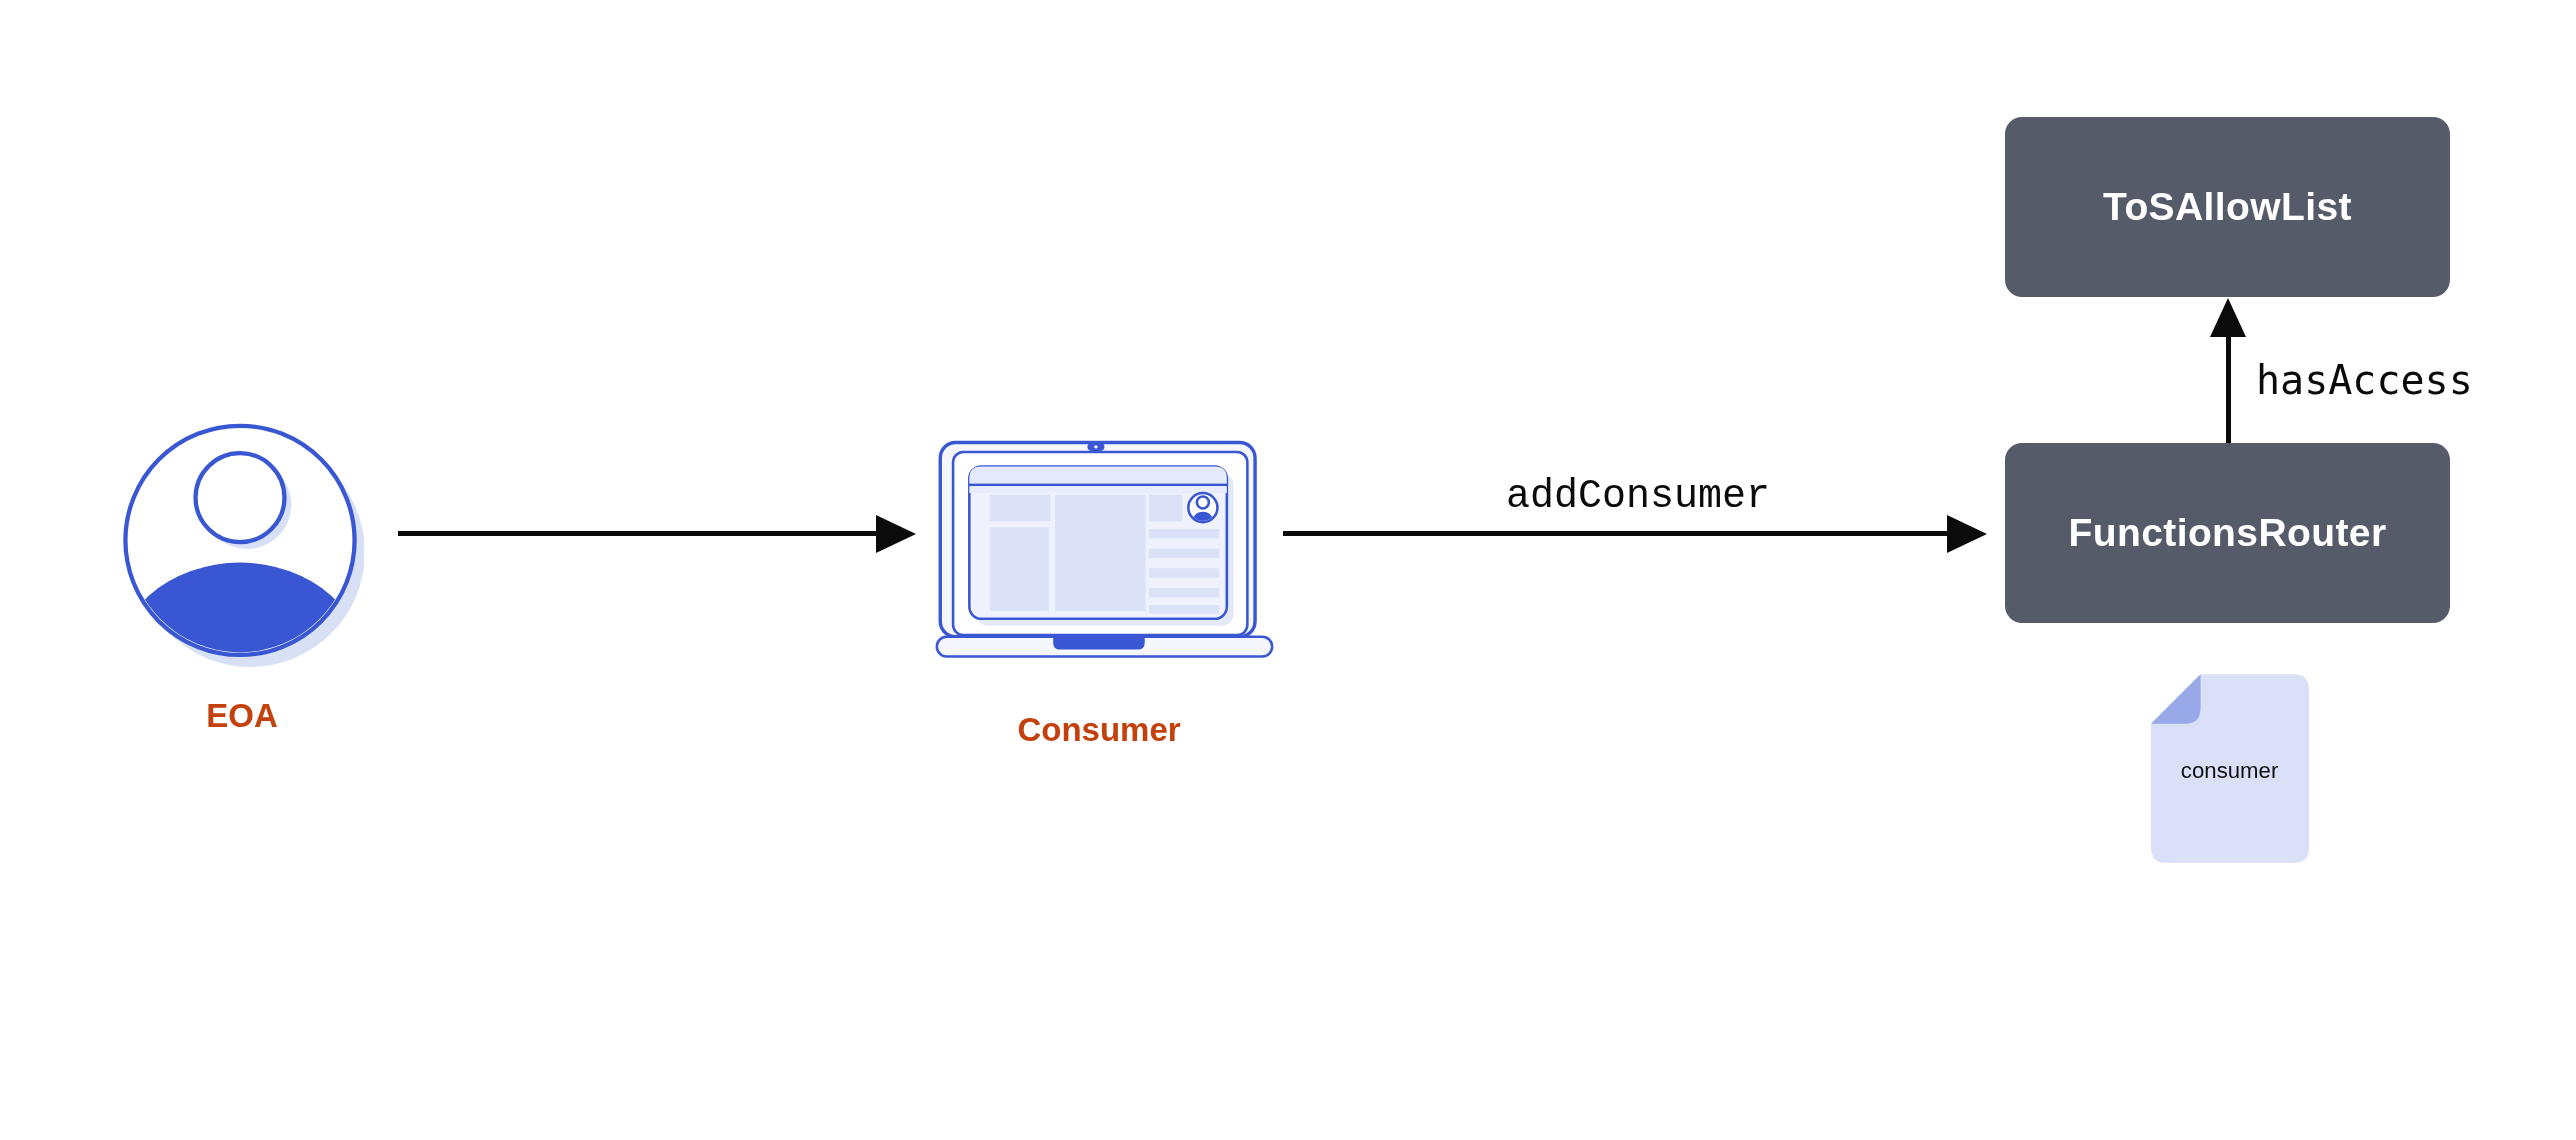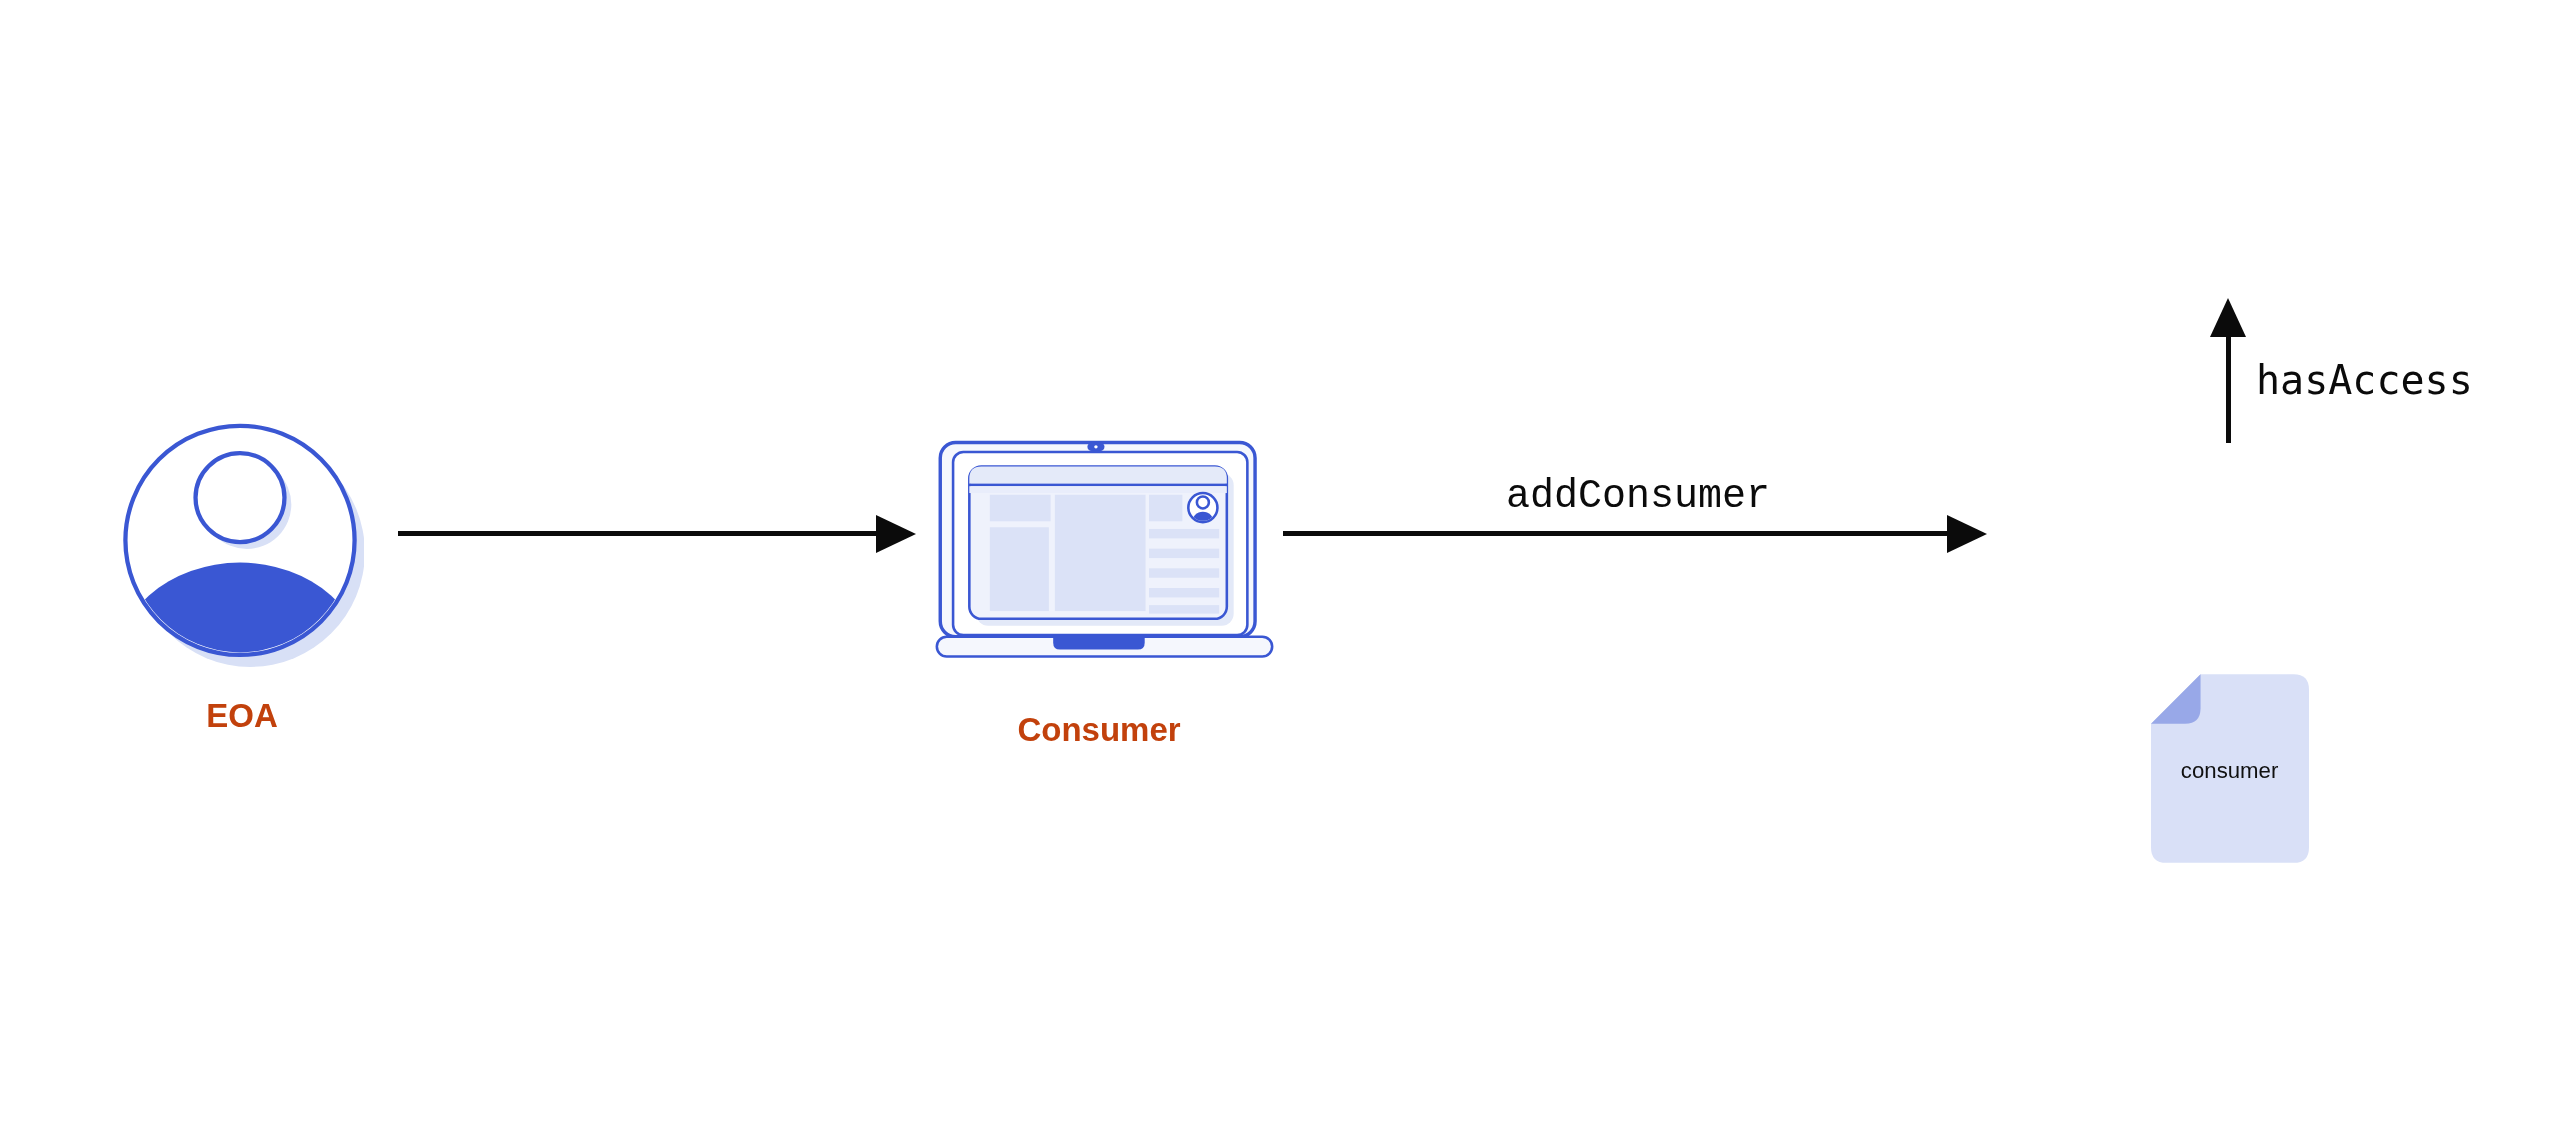--- a/index.html
+++ b/index.html
@@ -138,21 +138,27 @@
     <path d="M138,231.5 H245 V237 Q245,245 237,245 H146 Q138,245 138,237 Z" fill="#3A57D3"></path>
   </svg>
 
   <div class="node-label" style="left:1099px; top:730px;">Consumer</div>
 
   <div class="arrow-line-h" style="left:1283px; top:531px; width:666px;"></div>
   <div class="arrow-head-right" style="left:1947px; top:515px;"></div>
 
   <div class="code-label" style="left:1638px; top:496px; transform:translate(-50%,-50%);font-family:Liberation Mono, monospace;">addConsumer</div>
 
+  <div class="node-box box-tos">
+    <span>ToSAllowList</span>
+  </div>
 
+  <div class="node-box box-router">
+    <span>FunctionsRouter</span>
+  </div>
 
   <div class="arrow-line-v" style="left:2226px; top:336px; height:107px;"></div>
   <div class="arrow-head-up" style="left:2210px; top:298px;"></div>
 
   <div class="code-label" style="left:2256px; top:380px; transform:translate(0,-50%);">hasAccess</div>
 
   <svg class="abs" style="left:2151px; top:674px;" width="158" height="189" viewBox="0 0 185 221">
     <path d="M58,0 H167 Q185,0 185,18 V203 Q185,221 167,221 H18 Q0,221 0,203 V58 Z" fill="#D9E0F7"></path>
     <path d="M58,0 L0,58 H40 Q58,58 58,40 Z" fill="#98A8E8"></path>
     <text x="92" y="122" text-anchor="middle" font-size="26" fill="#111111" font-family="Liberation Sans, DejaVu Sans, sans-serif">consumer</text>

